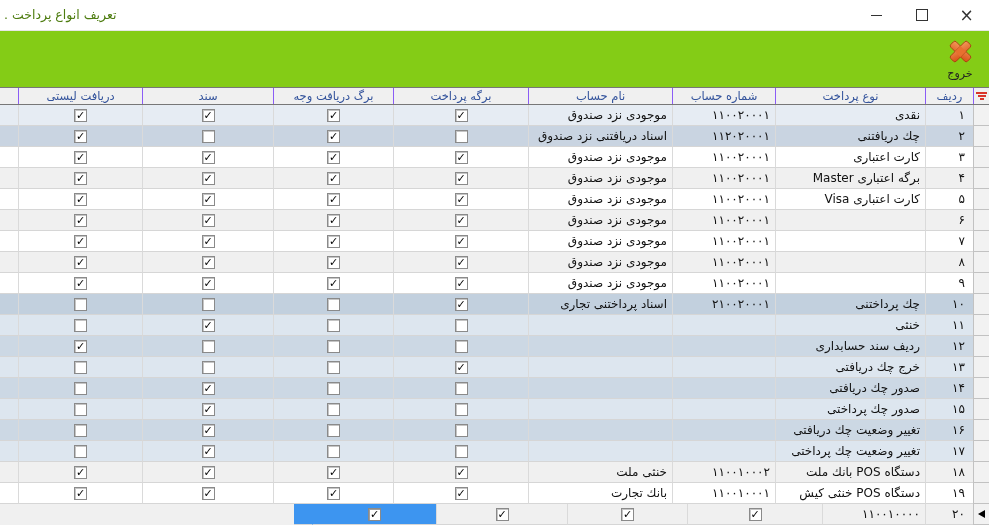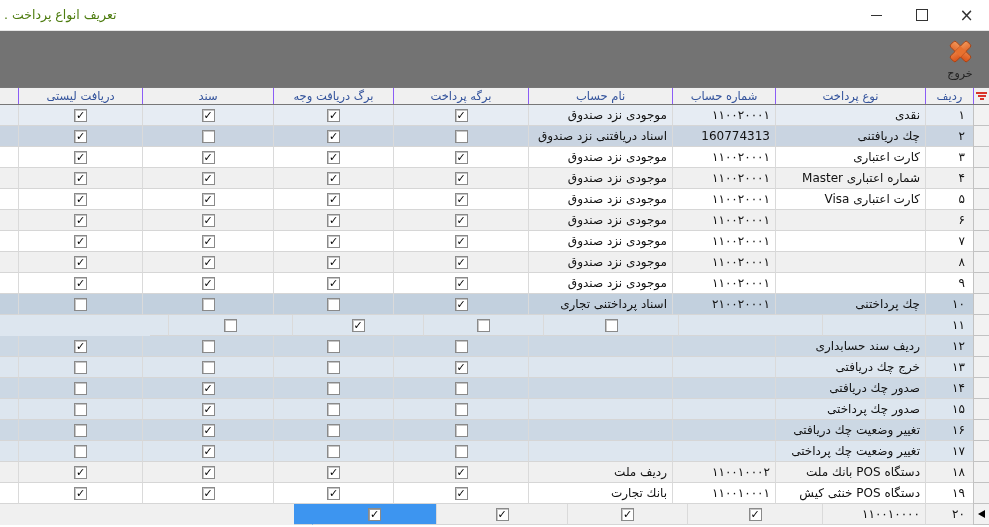--- a/index.html
+++ b/index.html
@@ -22,21 +22,21 @@
   }
   .win-btn{
     width:45px;display:flex;align-items:center;justify-content:center;color:#333;
     cursor:default;
   }
   .glyph-min{width:11px;height:1px;background:#333;display:block;}
   .glyph-max{width:10px;height:10px;border:1px solid #333;display:block;}
   .glyph-close{font-size:17px;line-height:1;color:#333;}
   
   .toolbar{
-    position:absolute;top:30px;left:0;width:989px;height:57px;background:#737373;
+    position:absolute;top:30px;left:0;width:989px;height:57px;background:#84cc16;
     border-top:1px solid #e6e6e6;box-sizing:border-box;
   }
   .exit-btn{
     position:absolute;top:5px;right:8px;width:42px;height:50px;
     display:flex;flex-direction:column;align-items:center;justify-content:flex-start;
   }
   .exit-btn svg{width:27px;height:27px;margin-top:2px;}
   .exit-label{font-size:11px;color:#222;margin-top:2px;direction:rtl;}
   
   .grid{position:absolute;top:87px;left:0;width:989px;direction:rtl;}
@@ -174,21 +174,21 @@
     </div>
     <div class="cell c-listi">
       <span class="cb checked">✓</span>
     </div>
     <div class="cell c-stub"></div>
   </div>
       <div class="row" style="background: rgb(201, 212, 225);">
     <div class="cell c-ind"></div>
     <div class="cell c-radif">۲</div>
     <div class="cell c-type">چك دریافتنی</div>
-    <div class="cell c-accno">160774313</div>
+    <div class="cell c-accno">۱۱۲۰۲۰۰۰۱</div>
     <div class="cell c-accname">اسناد دریافتنی نزد صندوق</div>
     <div class="cell c-pard">
       <span class="cb"></span>
     </div>
     <div class="cell c-barg">
       <span class="cb checked">✓</span>
     </div>
     <div class="cell c-sanad">
       <span class="cb"></span>
     </div>
@@ -213,21 +213,21 @@
       <span class="cb checked">✓</span>
     </div>
     <div class="cell c-listi">
       <span class="cb checked">✓</span>
     </div>
     <div class="cell c-stub"></div>
   </div>
       <div class="row" style="background: rgb(240, 240, 240);">
     <div class="cell c-ind"></div>
     <div class="cell c-radif">۴</div>
-    <div class="cell c-type">شماره اعتباری Master</div>
+    <div class="cell c-type">برگه اعتباری Master</div>
     <div class="cell c-accno">۱۱۰۰۲۰۰۰۱</div>
     <div class="cell c-accname">موجودی نزد صندوق</div>
     <div class="cell c-pard">
       <span class="cb checked">✓</span>
     </div>
     <div class="cell c-barg">
       <span class="cb checked">✓</span>
     </div>
     <div class="cell c-sanad">
       <span class="cb checked">✓</span>
@@ -353,20 +353,21 @@
       <span class="cb"></span>
     </div>
     <div class="cell c-listi">
       <span class="cb"></span>
     </div>
     <div class="cell c-stub"></div>
   </div>
       <div class="row" style="background: rgb(221, 230, 239);">
     <div class="cell c-ind"></div>
     <div class="cell c-radif">۱۱</div>
+    <div class="cell c-type">خنثی</div>
     <div class="cell c-accno"></div>
     <div class="cell c-accname"></div>
     <div class="cell c-pard">
       <span class="cb"></span>
     </div>
     <div class="cell c-barg">
       <span class="cb"></span>
     </div>
     <div class="cell c-sanad">
       <span class="cb checked">✓</span>
@@ -494,21 +495,21 @@
     <div class="cell c-listi">
       <span class="cb"></span>
     </div>
     <div class="cell c-stub"></div>
   </div>
       <div class="row" style="background: rgb(240, 240, 240);">
     <div class="cell c-ind"></div>
     <div class="cell c-radif">۱۸</div>
     <div class="cell c-type">دستگاه POS بانك ملت</div>
     <div class="cell c-accno">۱۱۰۰۱۰۰۰۲</div>
-    <div class="cell c-accname">ردیف ملت</div>
+    <div class="cell c-accname">خنثی ملت</div>
     <div class="cell c-pard">
       <span class="cb checked">✓</span>
     </div>
     <div class="cell c-barg">
       <span class="cb checked">✓</span>
     </div>
     <div class="cell c-sanad">
       <span class="cb checked">✓</span>
     </div>
     <div class="cell c-listi">

